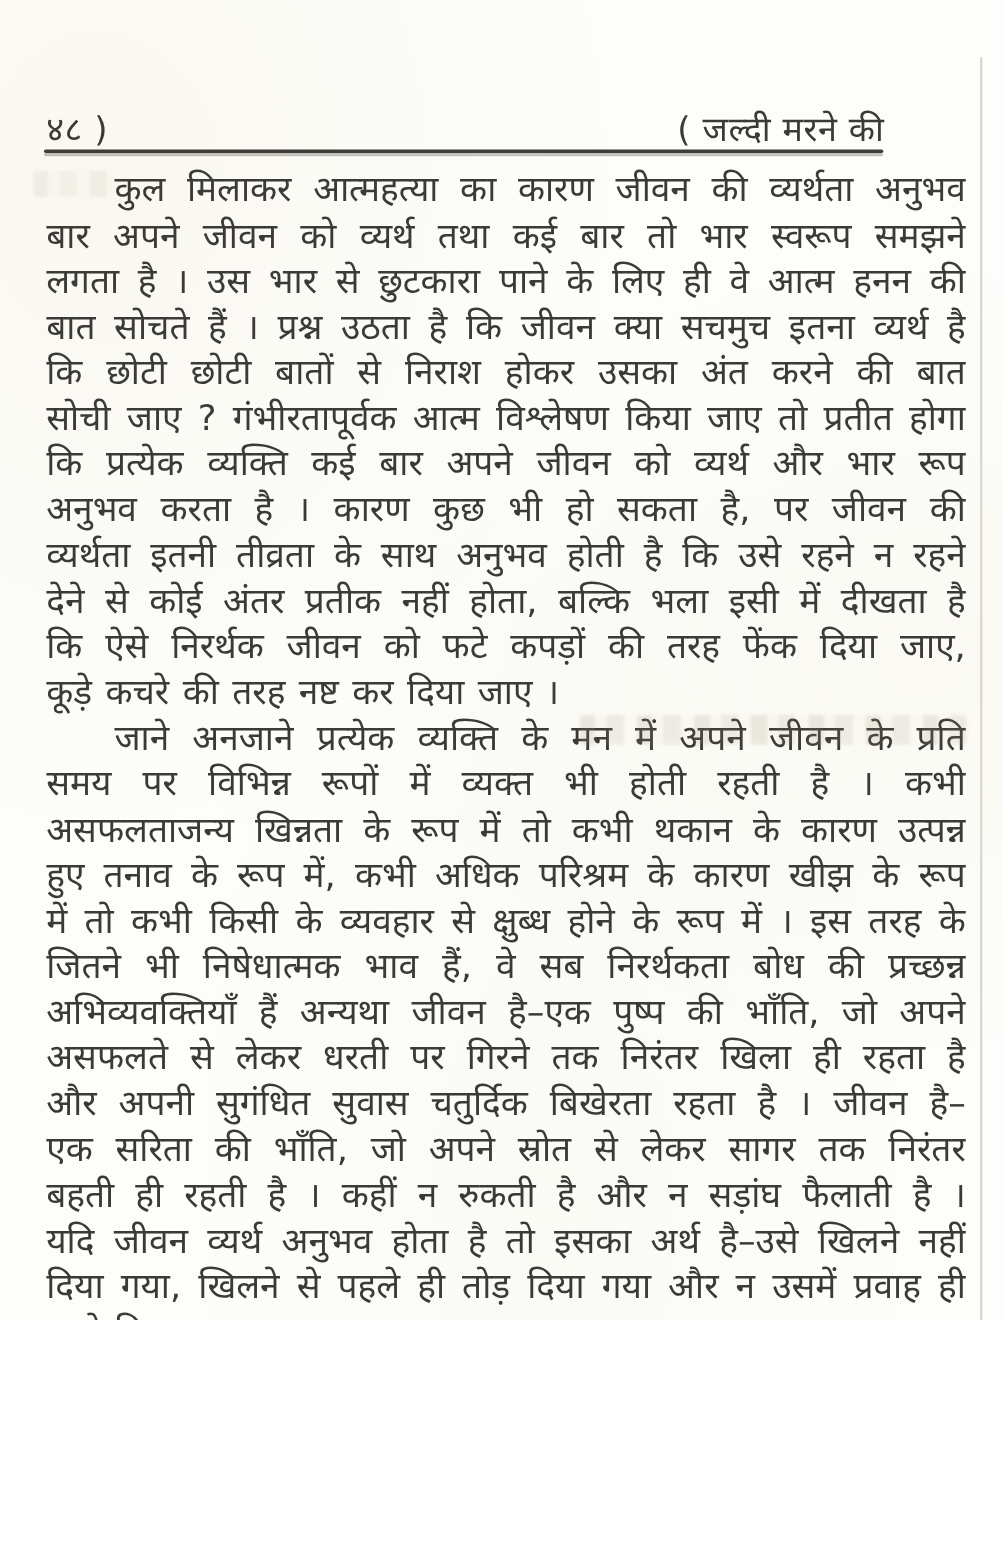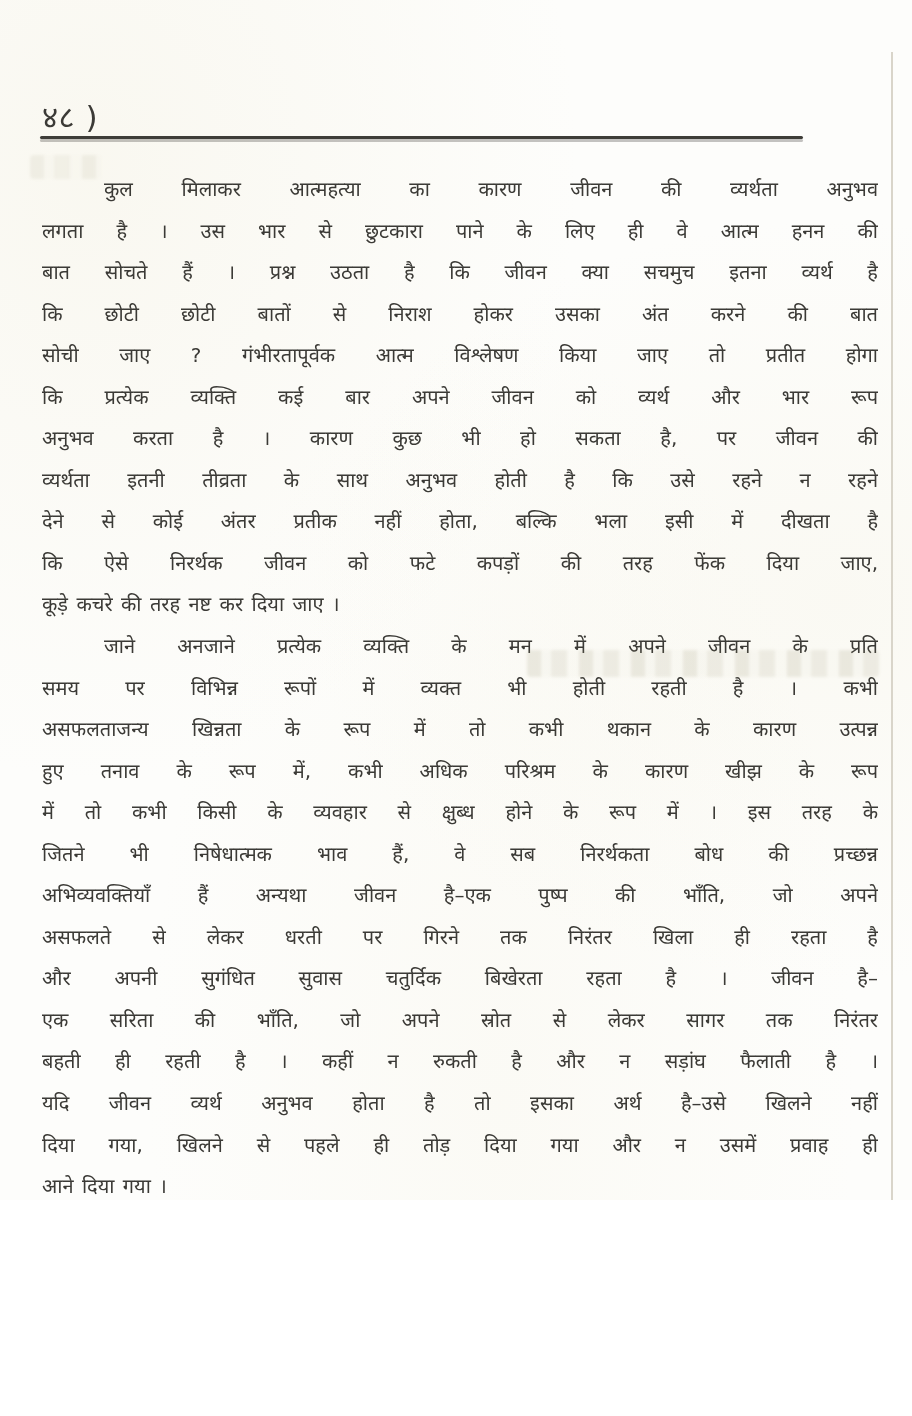--- a/index.html
+++ b/index.html
@@ -24,22 +24,22 @@
     font-size:31px; font-weight:500; letter-spacing:.5px;
   }
   .rule {
     position:absolute; left:40px; top:136px; width:763px; height:3px;
     background:#3e3d38;
     box-shadow:0 3px 0 rgba(62,61,56,.30);
     border-radius:2px;
   }
   
   .textblock {
-    position:absolute; left:42px; top:169px; width:836px;
-    font-size:20px; font-weight:500; color:#3b3a36;
+    position:absolute; left:42px; top:152px; width:836px;
+    font-size:32px; font-weight:500; color:#3b3a36;
   }
   .ln {
     height:41.55px; line-height:41.55px; overflow:hidden;
     text-align:justify; text-align-last:justify;
     word-spacing:2px;
   }
   .ln.indent { text-indent:62px; }
   .ln.short { text-align-last:left; }
   
   .bleed {
@@ -60,26 +60,28 @@
     background:#d9d5ca;
   }
 </style>
 </head>
 <body>
 
 <div class="page">
 
   <div class="header">
     <span>४८ )</span>
+    <span>( जल्दी मरने की</span>
   </div>
 
   <div class="rule"></div>
 
   <div class="textblock">
     <div class="ln indent">कुल मिलाकर आत्महत्या का कारण जीवन की व्यर्थता अनुभव</div>
+    <div class="ln">बार अपने जीवन को व्यर्थ तथा कई बार तो भार स्वरूप समझने</div>
     <div class="ln">लगता है । उस भार से छुटकारा पाने के लिए ही वे आत्म हनन की</div>
     <div class="ln">बात सोचते हैं । प्रश्न उठता है कि जीवन क्या सचमुच इतना व्यर्थ है</div>
     <div class="ln">कि छोटी छोटी बातों से निराश होकर उसका अंत करने की बात</div>
     <div class="ln">सोची जाए ? गंभीरतापूर्वक आत्म विश्लेषण किया जाए तो प्रतीत होगा</div>
     <div class="ln">कि प्रत्येक व्यक्ति कई बार अपने जीवन को व्यर्थ और भार रूप</div>
     <div class="ln">अनुभव करता है । कारण कुछ भी हो सकता है, पर जीवन की</div>
     <div class="ln">व्यर्थता इतनी तीव्रता के साथ अनुभव होती है कि उसे रहने न रहने</div>
     <div class="ln">देने से कोई अंतर प्रतीक नहीं होता, बल्कि भला इसी में दीखता है</div>
     <div class="ln">कि ऐसे निरर्थक जीवन को फटे कपड़ों की तरह फेंक दिया जाए,</div>
     <div class="ln short">कूड़े कचरे की तरह नष्ट कर दिया जाए ।</div>

